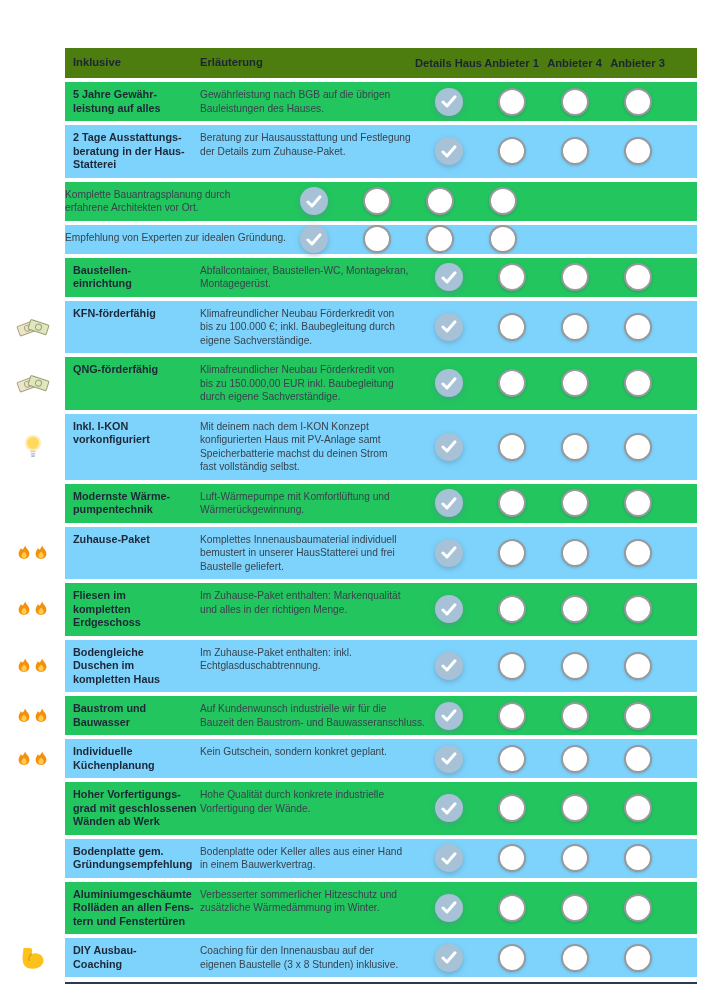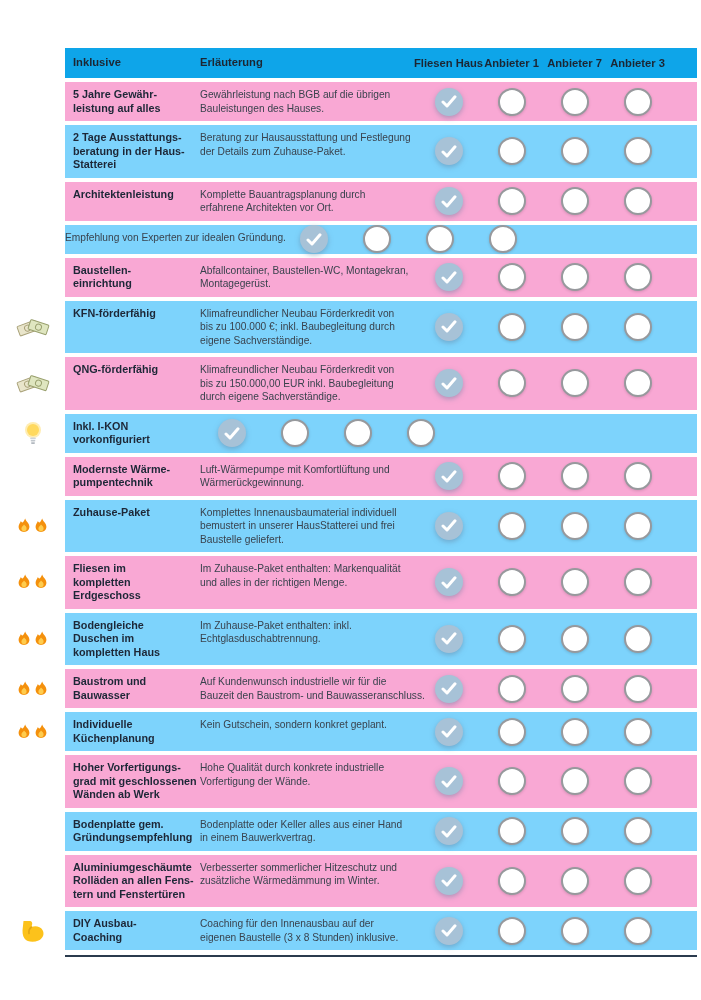--- a/index.html
+++ b/index.html
@@ -13,22 +13,22 @@
   .row { display: flex; margin-bottom: 4px; }
   .icon-cell {
     width: 65px; min-width: 65px;
     display: flex; align-items: center; justify-content: center;
   }
   .band {
     width: 632px; min-height: 29px;
     display: flex; align-items: center;
     box-sizing: border-box;
   }
-  .header-band { background: #0ea5e9; height: 30px; min-height: 30px; }
-  .row.blue  .band { background: #f9a8d4; }
+  .header-band { background: #4d7c0f; height: 30px; min-height: 30px; }
+  .row.blue  .band { background: #22c55e; }
   .row.white .band { background: #7dd3fc; }
   .cell-label {
     width: 127px; min-width: 127px; padding: 6px 0 6px 8px;
     align-self: flex-start;
     font-size: 10.8px; font-weight: bold; line-height: 13.5px;
     color: #1d2737; white-space: pre;
   }
   .cell-desc {
     width: 217px; min-width: 217px; padding: 6px 0;
     align-self: flex-start;
@@ -70,23 +70,23 @@
 </head>
 <body>
 
 <div id="table-wrap">
   <div class="row">
     <div class="icon-cell"></div>
     <div class="band header-band">
       <div class="cell-label">Inklusive</div>
       <div class="cell-desc">Erläuterung</div>
       <div class="cell-checks">
-        <div class="check-cell">Fliesen Haus</div>
+        <div class="check-cell">Details Haus</div>
         <div class="check-cell">Anbieter 1</div>
-        <div class="check-cell">Anbieter 7</div>
+        <div class="check-cell">Anbieter 4</div>
         <div class="check-cell">Anbieter 3</div>
       </div>
     </div>
   </div>
   <div id="rows">
       <div class="row blue">
         <div class="icon-cell"></div>
         <div class="band">
           <div class="cell-label">5 Jahre Gewähr-
 leistung auf alles</div>
@@ -136,21 +136,20 @@
             </div>
             <div class="check-cell">
               <div class="circle empty"></div>
             </div>
           </div>
         </div>
       </div>
       <div class="row blue">
         <div class="icon-cell"></div>
         <div class="band">
-          <div class="cell-label">Architektenleistung</div>
           <div class="cell-desc">Komplette Bauantragsplanung durch
 erfahrene Architekten vor Ort.</div>
           <div class="cell-checks">
             <div class="check-cell">
               <div class="circle checked">
                 <svg width="16" height="13" viewBox="0 0 16 13">
                   <path d="M2 7 L6 11 L14 1.8" fill="none" stroke="#ffffff" stroke-width="3" stroke-linecap="round" stroke-linejoin="round"></path>
                 </svg>
               </div>
             </div>
@@ -299,20 +298,24 @@
             <circle cx="10" cy="10" r="8" fill="#ffedb2"></circle>
             <circle cx="10" cy="10" r="6" fill="#ffd95e"></circle>
             <rect x="7.2" y="17.6" width="5.6" height="1.7" rx="0.8" fill="#cfd4d9"></rect>
             <rect x="7.6" y="19.9" width="4.8" height="1.7" rx="0.8" fill="#c0c6cc"></rect>
             <rect x="8.0" y="22.2" width="4.0" height="1.7" rx="0.8" fill="#b2b8bf"></rect>
           </svg>
         </div>
         <div class="band">
           <div class="cell-label">Inkl. I-KON
 vorkonfiguriert</div>
+          <div class="cell-desc">Mit deinem nach dem I-KON Konzept
+konfigurierten Haus mit PV-Anlage samt
+Speicherbatterie machst du deinen Strom
+fast vollständig selbst.</div>
           <div class="cell-checks">
             <div class="check-cell">
               <div class="circle checked">
                 <svg width="16" height="13" viewBox="0 0 16 13">
                   <path d="M2 7 L6 11 L14 1.8" fill="none" stroke="#ffffff" stroke-width="3" stroke-linecap="round" stroke-linejoin="round"></path>
                 </svg>
               </div>
             </div>
             <div class="check-cell">
               <div class="circle empty"></div>

